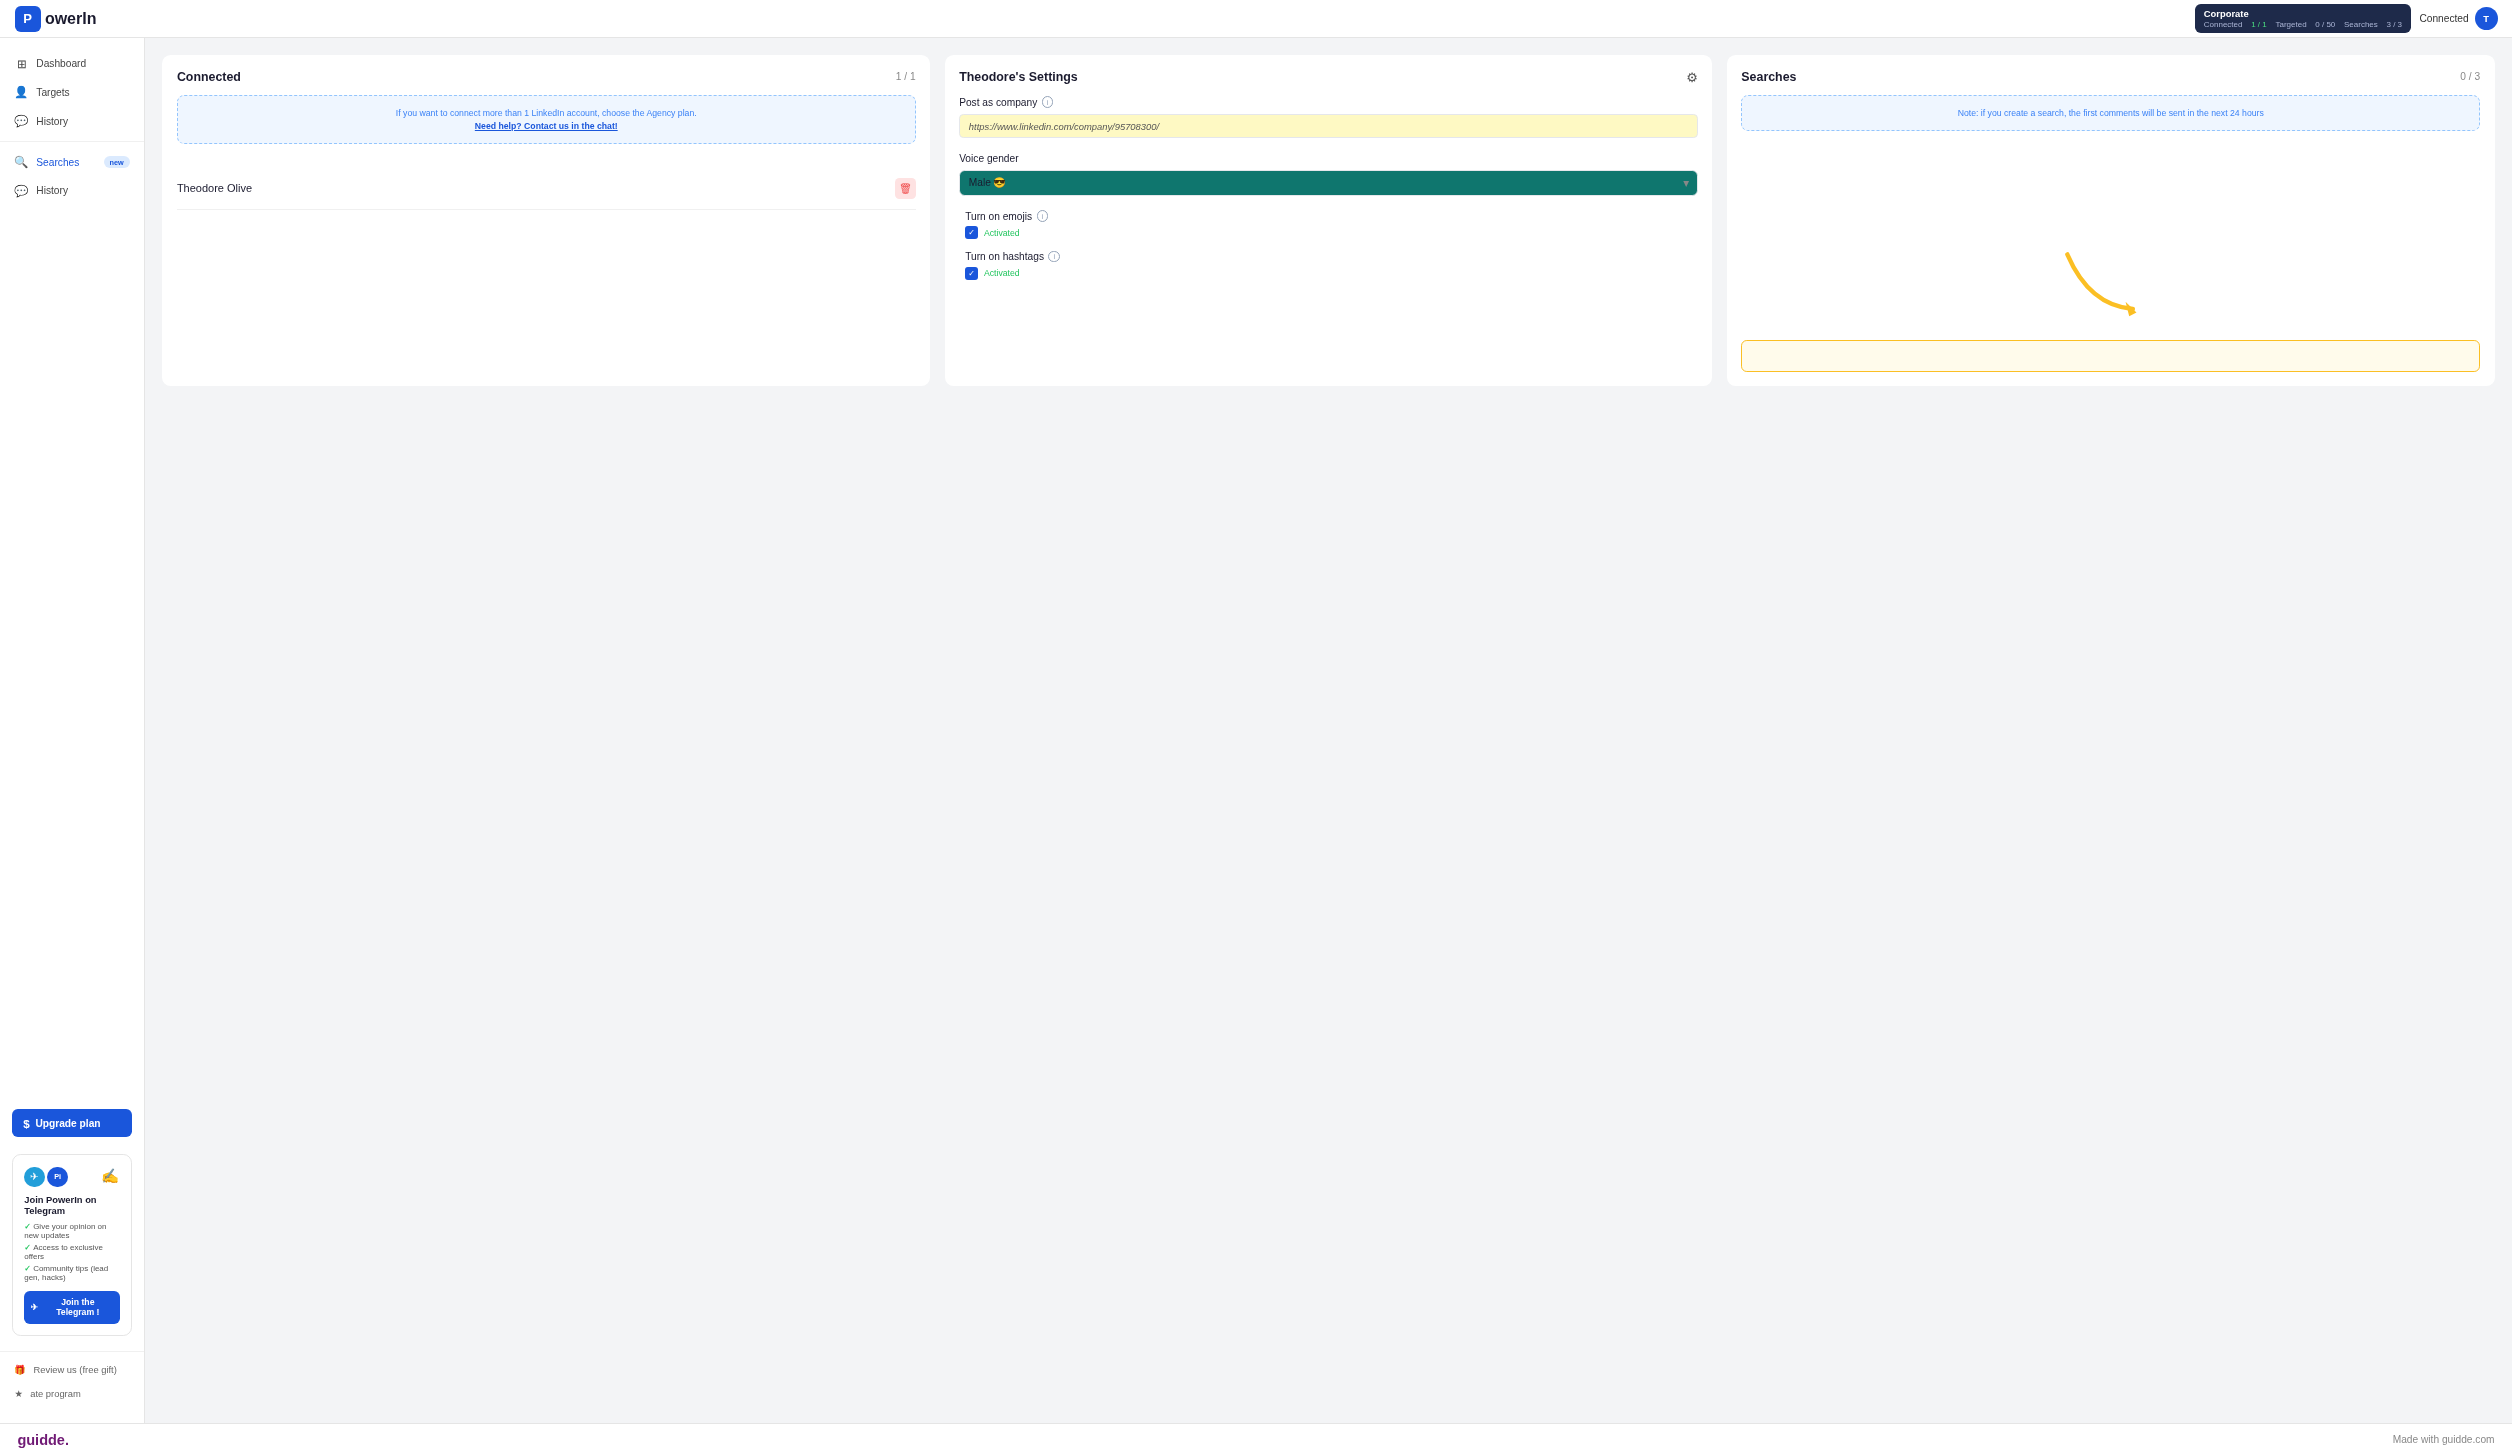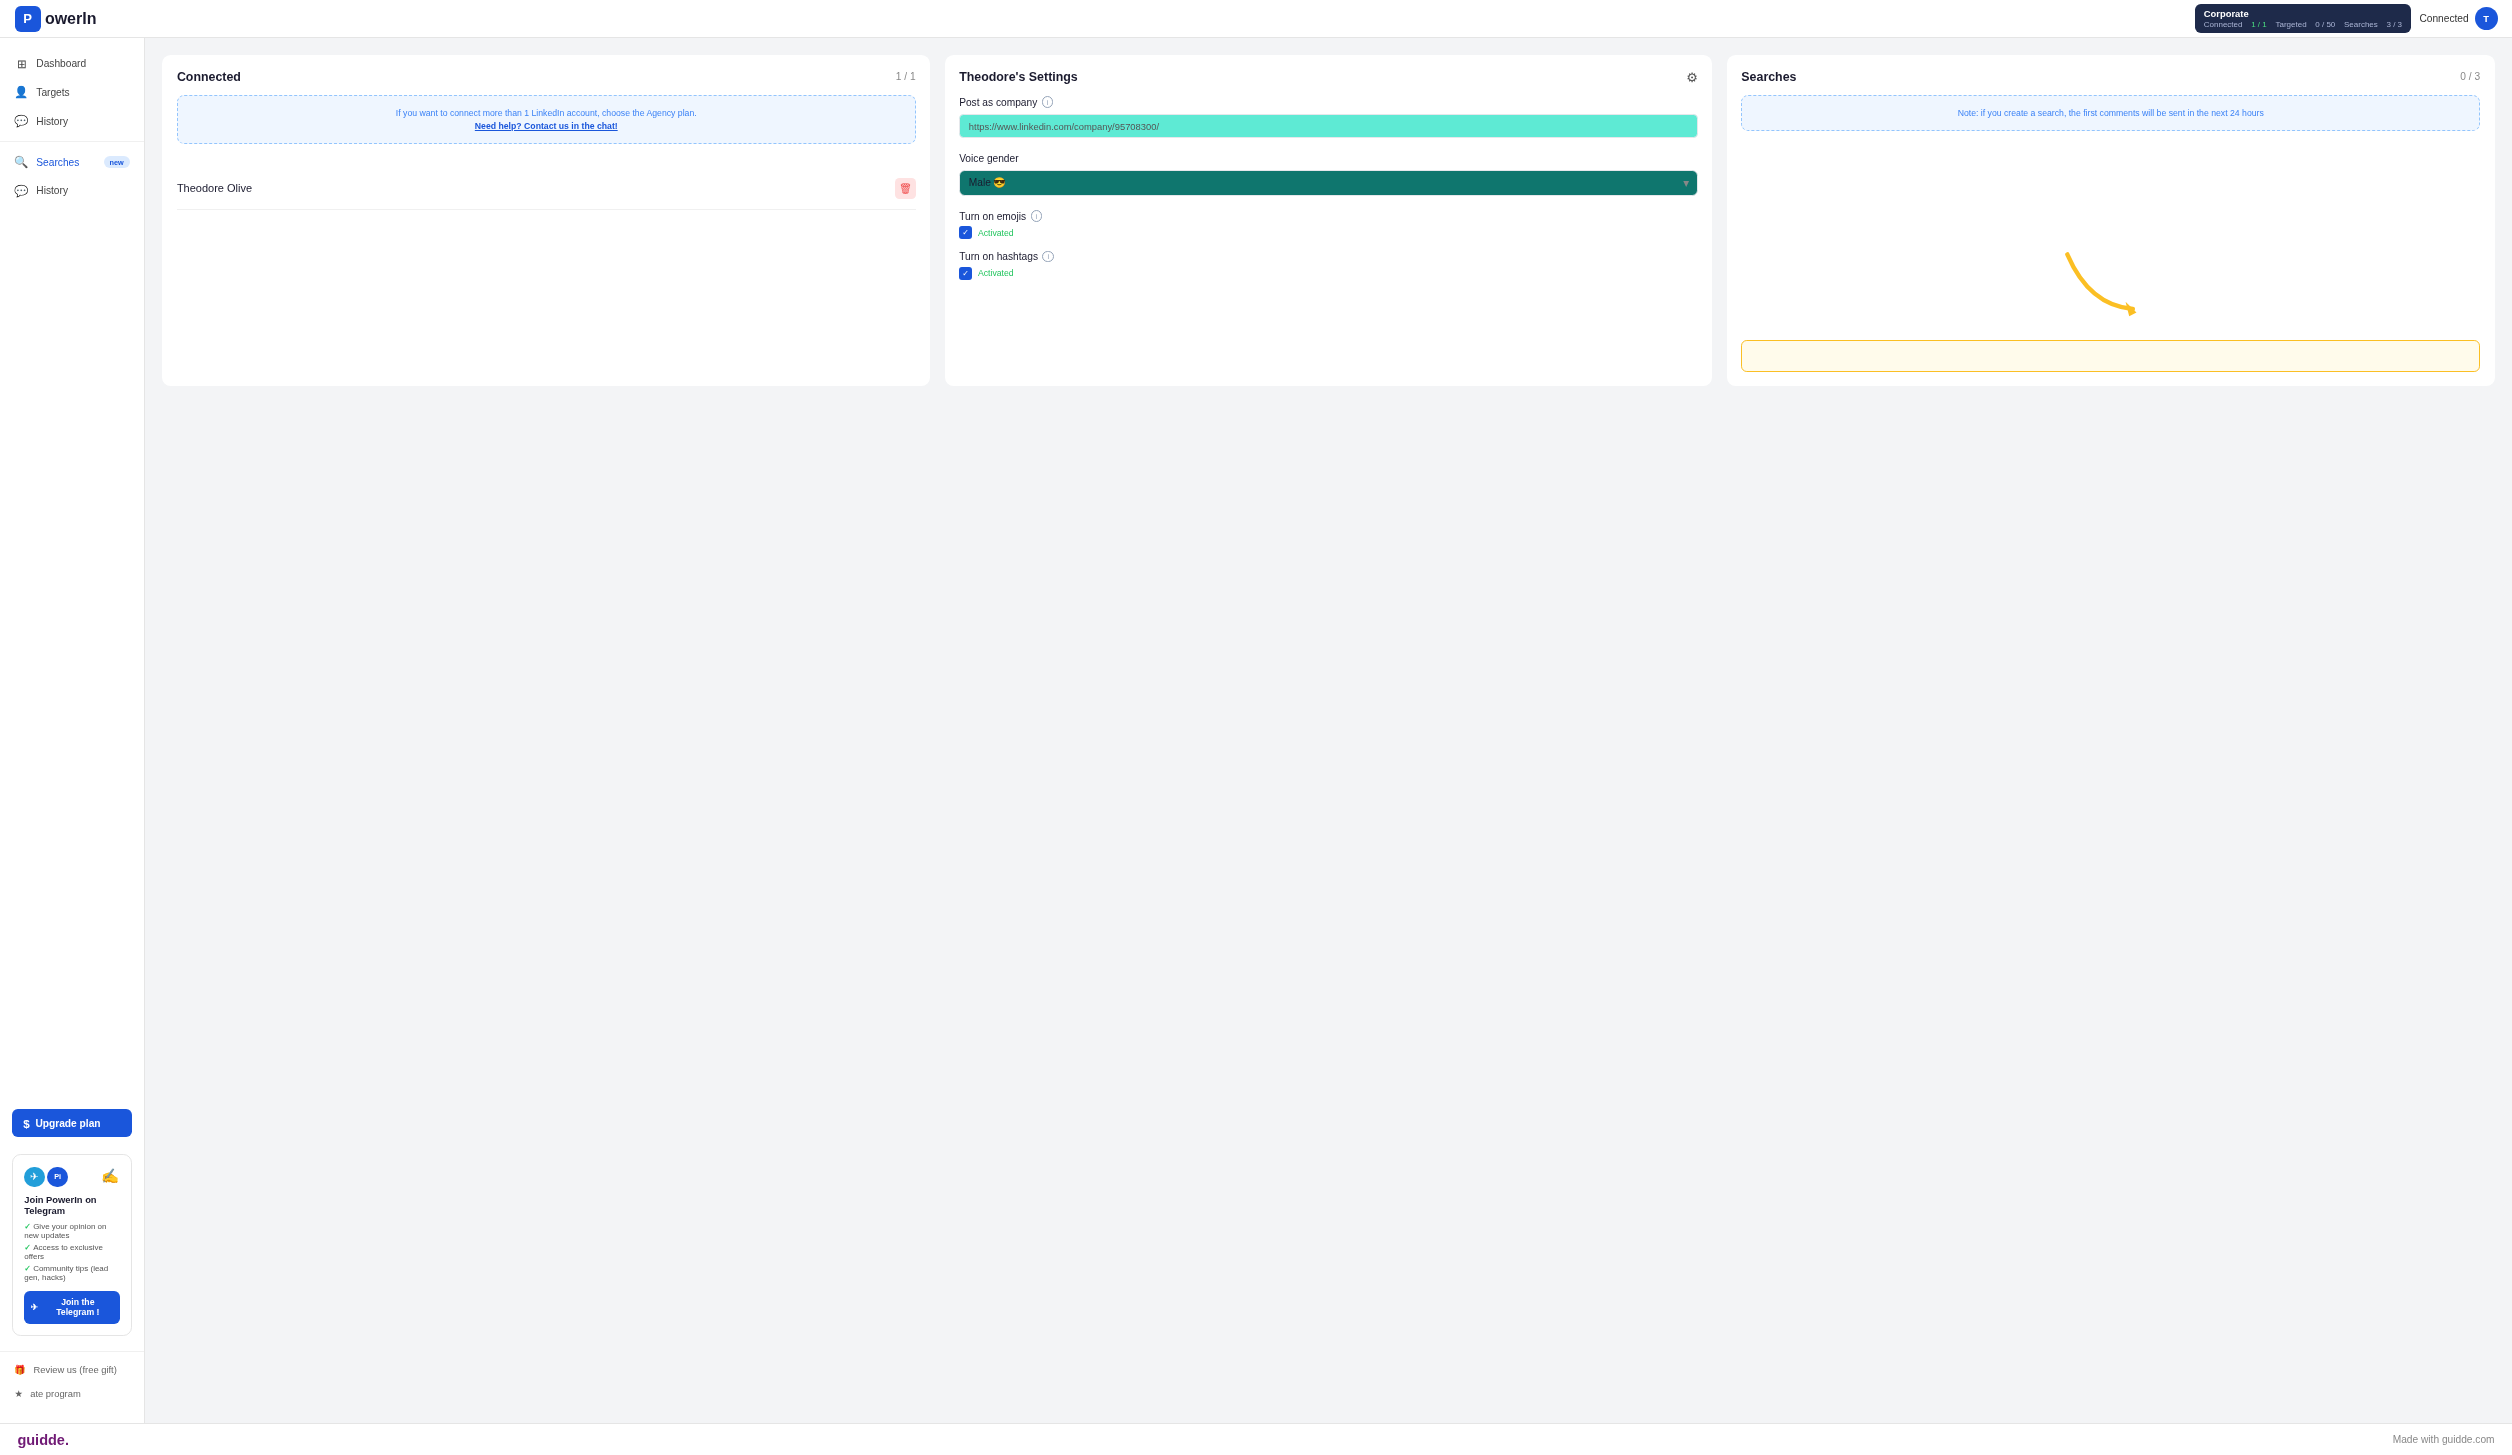--- a/index.html
+++ b/index.html
@@ -338,24 +338,25 @@
       align-items: center;
       justify-content: center;
       font-size: 7.3px;
       color: #94a3b8;
       cursor: pointer;
       flex-shrink: 0;
     }
     .settings-url {
       font-size: 9.4px;
       color: #555;
-      background: #5eead4;
+      background: #fef9c3;
       padding: 5.8px 8.7px;
       border-radius: 4.4px;
       border: 0.7px solid #e5e7eb;
+      font-style: italic;
     }
     .voice-select {
       width: 100%;
       padding: 6.5px 8.7px;
       border: 0.7px solid #e5e7eb;
       border-radius: 5.8px;
       font-size: 10.2px;
       color: #1a1a2e;
       background: #0f766e;
       appearance: none;
@@ -368,20 +369,21 @@
       content: '▾';
       position: absolute;
       right: 8.7px;
       top: 50%;
       transform: translateY(-50%);
       color: #888;
       pointer-events: none;
     }
     .toggle-row {
       margin-bottom: 11.6px;
+      margin-left: 6px;
     }
     .toggle-label {
       font-size: 10.2px;
       font-weight: 500;
       color: #1a1a2e;
       margin-bottom: 4.4px;
       display: flex;
       align-items: center;
       gap: 4.4px;
     }

